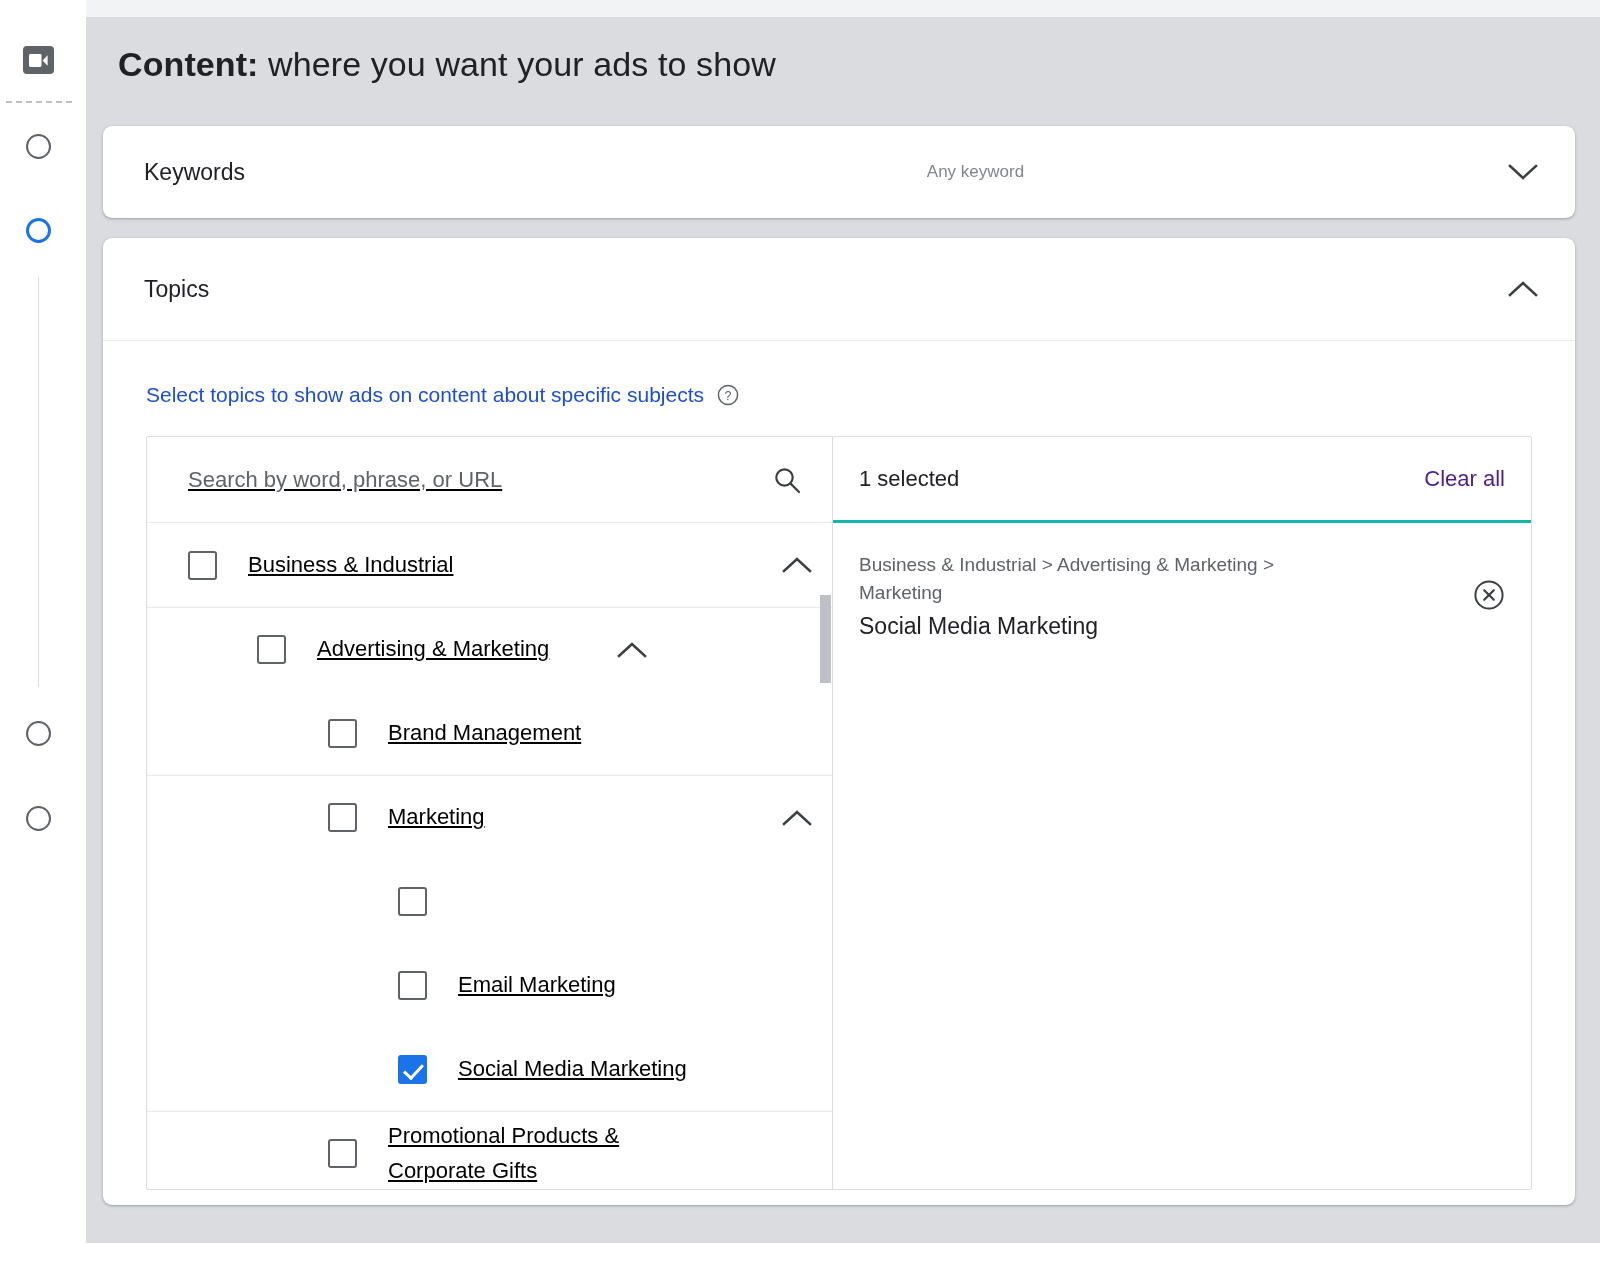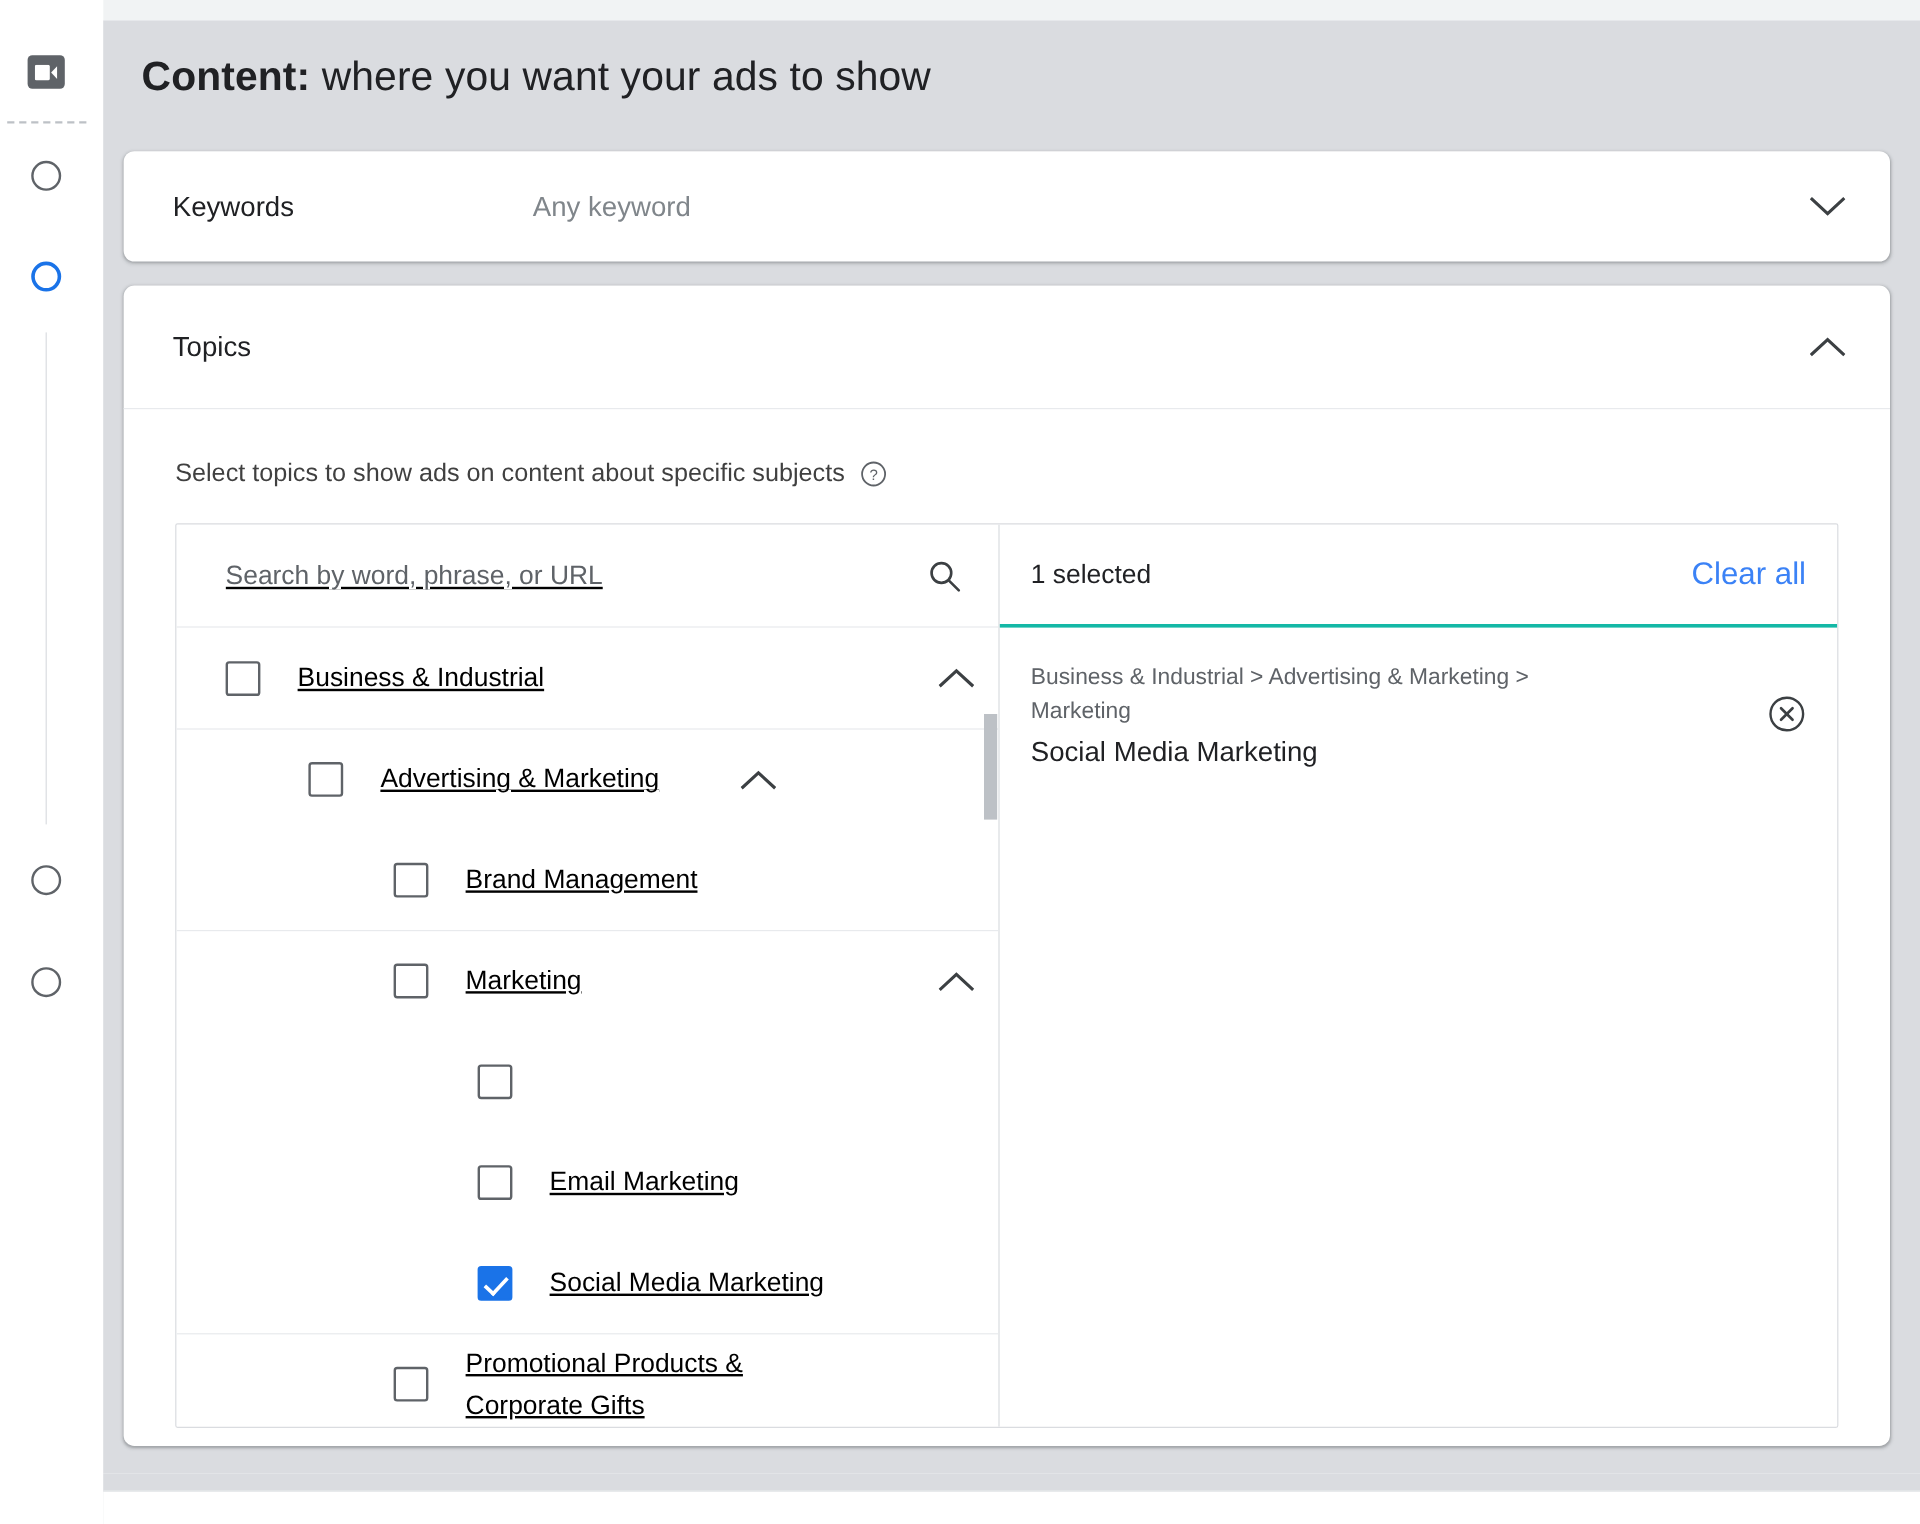--- a/index.html
+++ b/index.html
@@ -104,23 +104,24 @@
     height: 92px;
     padding: 0 36px 0 41px;
   }
   .collapse-label {
     font-size: 23px;
     color: #202124;
     width: 300px;
     flex: none;
   }
   .collapse-value {
-    font-size: 23px;
+    font-size: 17px;
     color: #80868b;
     flex: 1;
+    text-align: center;
   }
   .chev {
     width: 32px; height: 32px;
     display: flex; align-items: center; justify-content: center;
     flex: none;
   }
   .chev svg { display:block; }
 
   .topics-head {
     display: flex;
@@ -134,21 +135,21 @@
   .topics-body { padding: 42px 43px 0 43px; }
 
   .hint-row {
     display: flex;
     align-items: center;
     gap: 13px;
     margin-bottom: 29px;
   }
   .hint-text {
     font-size: 21px;
-    color: #404040;
+    color: #1d4ed8;
   }
   .help-icon {
     width: 22px; height: 22px;
     flex: none;
     display: flex; align-items: center; justify-content: center;
   }
 
   
   .selector {
     border: 1px solid #dadce0;
@@ -199,22 +200,22 @@
     align-items: center;
     padding: 0 26px 0 26px;
     border-bottom: 3px solid #14b8a6;
   }
   .selected-count {
     flex: 1;
     font-size: 22px;
     color: #202124;
   }
   .clear-all {
-    font-size: 26px;
-    color: #3b82f6;
+    font-size: 22px;
+    color: #4c1d95;
     cursor: pointer;
     background: none;
     border: none;
     font-family: "Liberation Sans", sans-serif;
     padding: 0;
   }
 
   
   .tree {
     flex: 1;

